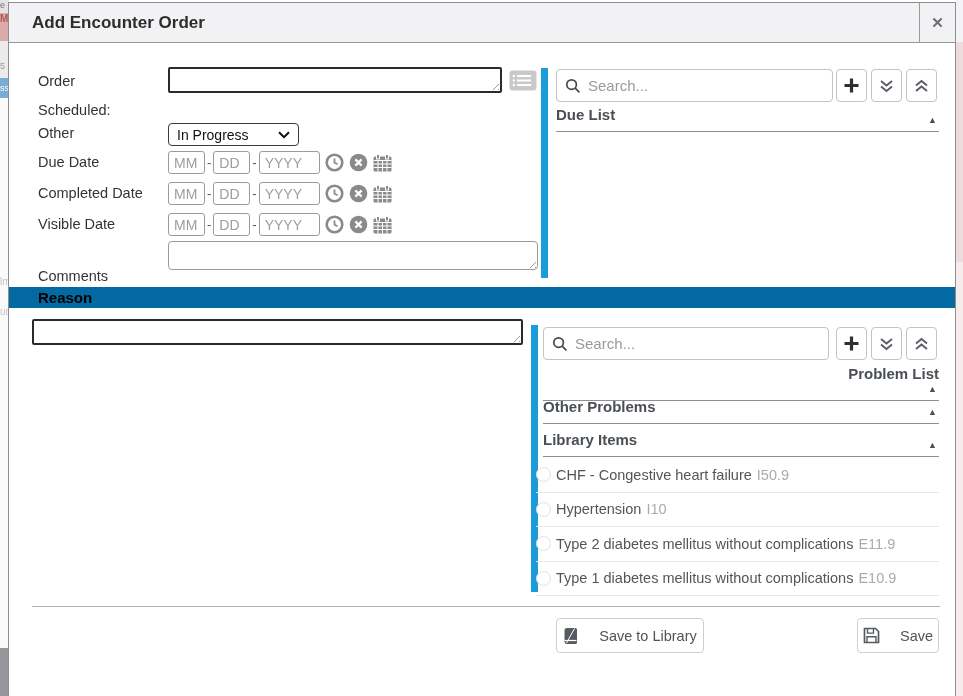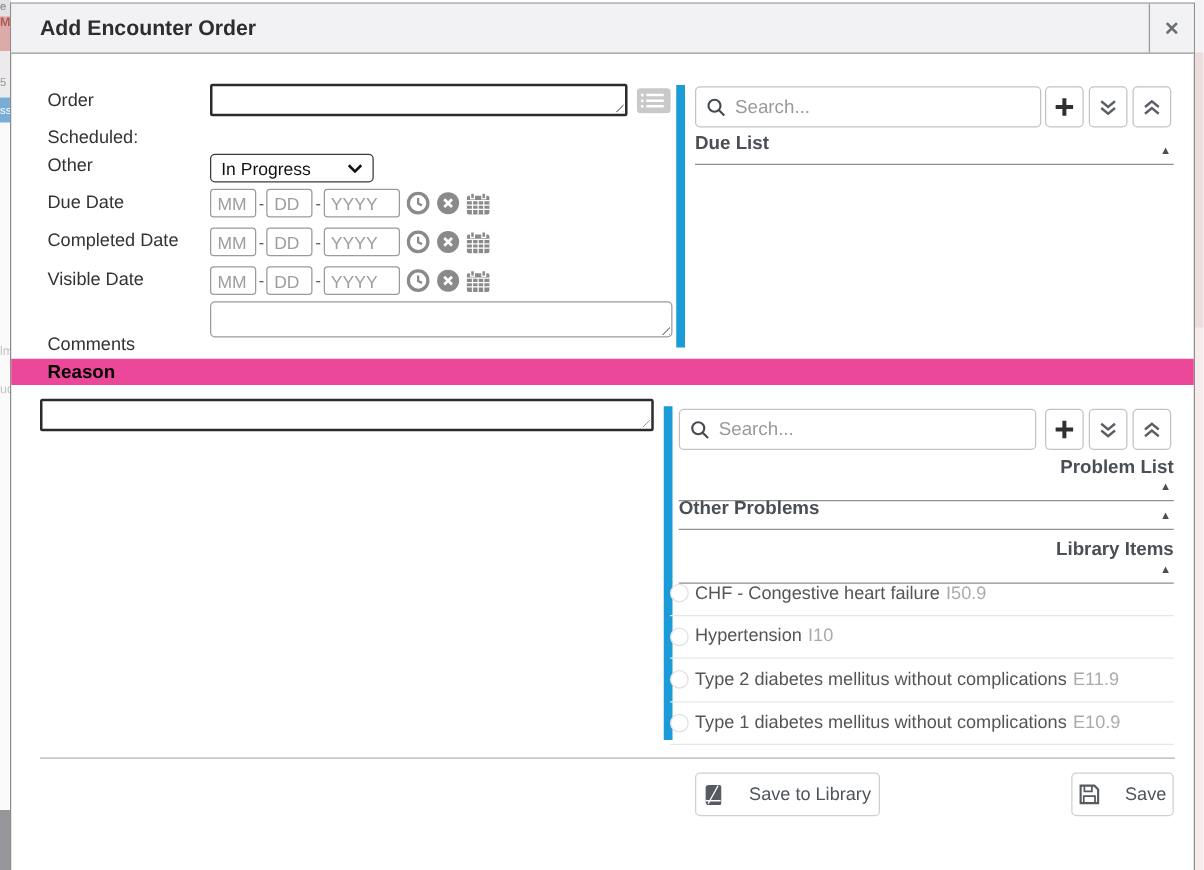--- a/index.html
+++ b/index.html
@@ -58,21 +58,21 @@
   .search-mag { position:absolute; pointer-events:none; }
 
   .sq-btn { position:absolute; width:31px; height:33px; border:1px solid #c3c3c3; border-radius:4px; background:#fff;
             display:flex; align-items:center; justify-content:center; cursor:pointer; }
 
   .panel-header { position:absolute; display:flex; align-items:flex-end; justify-content:space-between;
                   border-bottom:1px solid #8f8f8f; padding-bottom:6px; cursor:pointer; }
   .panel-header .ph-label { font-size:15px; font-weight:bold; color:#4a4f55; line-height:20px; }
   .panel-header .ph-tri { font-size:9px; color:#4a4f55; padding-right:2px; }
 
-  .reason-bar { position:absolute; left:0; right:0; top:284px; height:21px; background:#ec4899;text-align:right; }
+  .reason-bar { position:absolute; left:0; right:0; top:284px; height:21px; background:#0369a1;text-align:right; }
   .reason-bar .rb-txt { position:absolute; left:29px; line-height:21px; font-size:15px; font-weight:bold; color:#000; }
 
   .lib-list { position:absolute; left:527px; top:455px; width:403px; }
   .lib-row { height:34.5px; display:flex; align-items:center; border-bottom:1px solid #e7e7e7; cursor:pointer; }
   .lib-radio { width:15px; height:15px; border:1px solid #e1e1e1; border-radius:50%; background:#fff; margin-right:5px; flex:none; }
   .lib-name { font-size:14.5px; color:#555; white-space:nowrap; }
   .lib-code { font-size:14.5px; color:#ababab; margin-left:5px; white-space:nowrap; }
 
   .footer-divider { position:absolute; left:23px; top:603px; width:908px; height:1px; background:#b3b3b3; }
   .fbtn { position:absolute; top:615px; height:35px; border:1px solid #cfcfcf; border-radius:4px; background:#fff;
@@ -283,21 +283,21 @@
     </button>
 
     <div class="panel-header" style="left:534px;top:361px;width:396px;flex-direction:column;">
       <span class="ph-label">Problem List</span>
       <span class="ph-tri">▲</span>
     </div>
     <div class="panel-header" style="left:534px;top:394px;width:396px;">
       <span class="ph-label">Other Problems</span>
       <span class="ph-tri">▲</span>
     </div>
-    <div class="panel-header" style="left:534px;top:427px;width:396px;flex-direction:column;">
+    <div class="panel-header" style="left:534px;top:427px;width:396px;">
       <span class="ph-label">Library Items</span>
       <span class="ph-tri">▲</span>
     </div>
 
     <div class="lib-list">
       <div class="lib-row">
         <span class="lib-radio"></span>
         <span class="lib-name">CHF - Congestive heart failure</span>
         <span class="lib-code">I50.9</span>
       </div>

